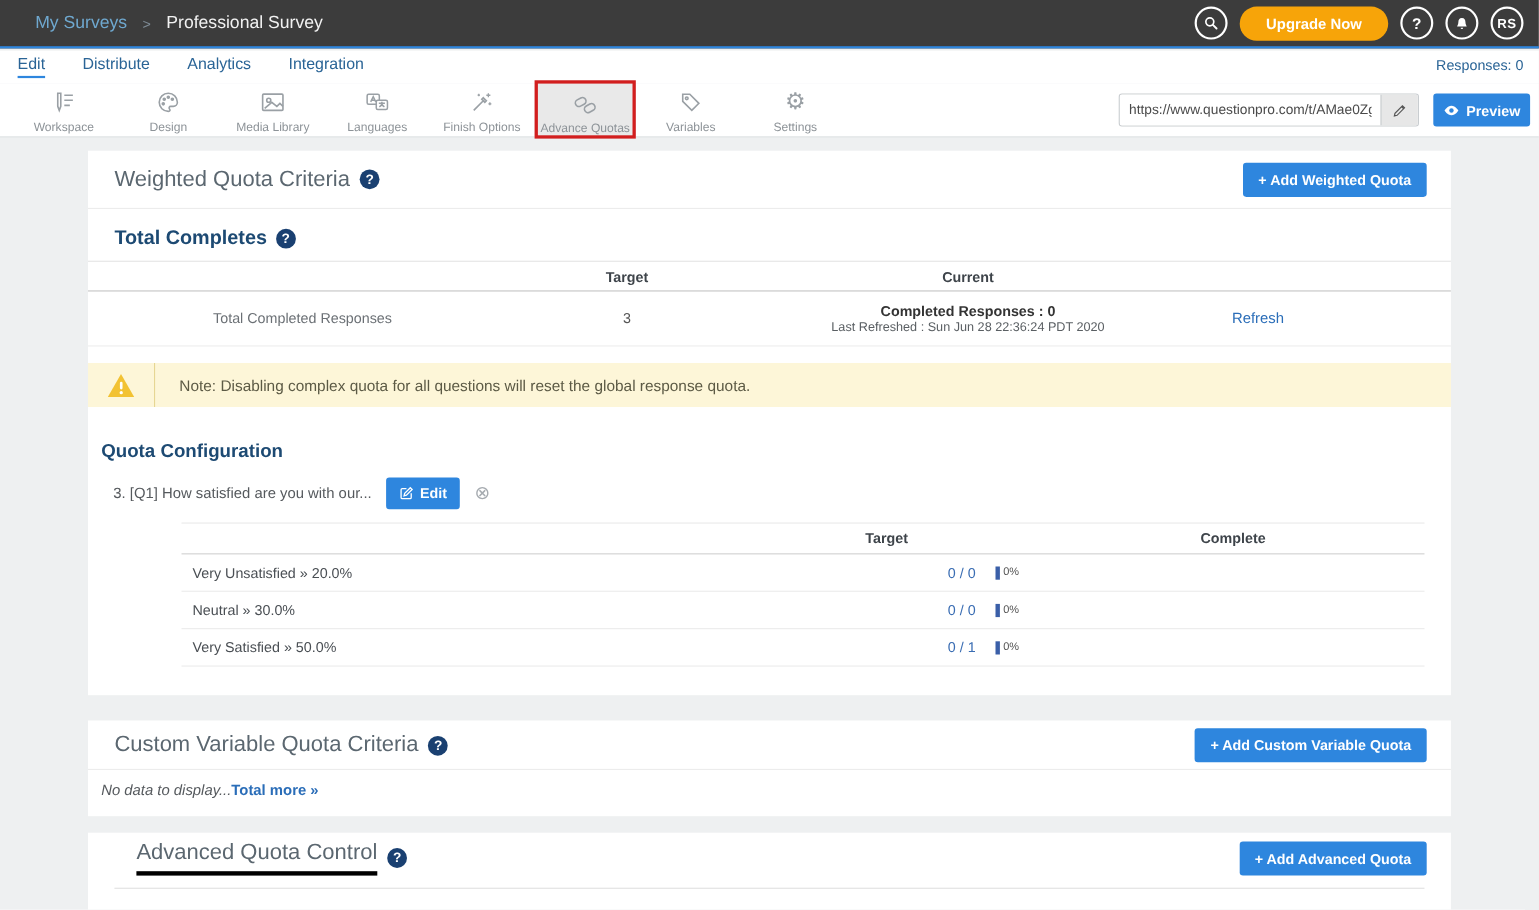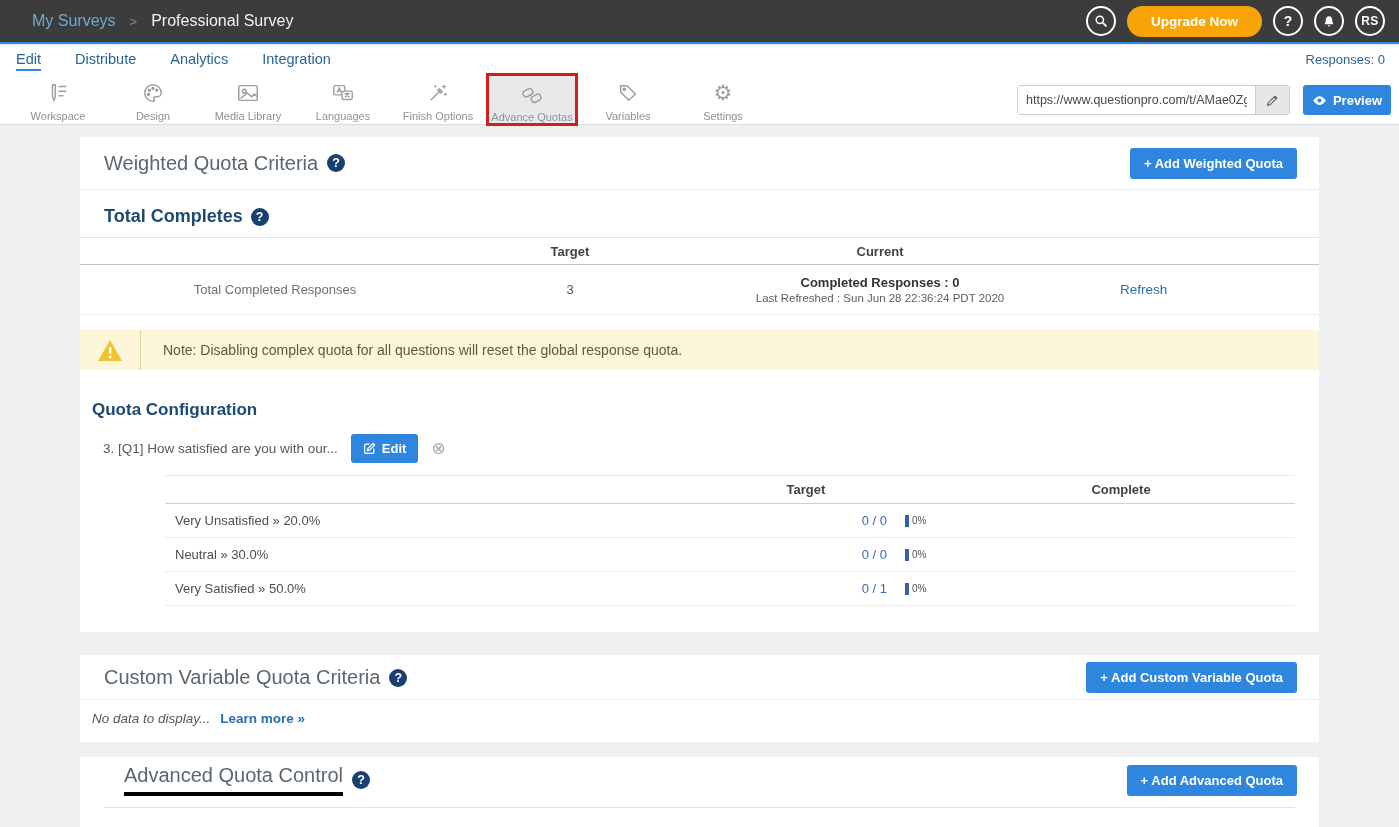--- a/index.html
+++ b/index.html
@@ -150,21 +150,21 @@
   .cfg-head { border-top:1px solid #e9e9e9; border-bottom:1px solid #d0d0d0; height:29px; }
   .cfg-head .cfg-cell { font-size:13px; font-weight:bold; color:#3e444a; text-align:center; }
   .cfg-body { height:34px; border-bottom:1px solid #ececec; }
   .cfg-label { font-size:13px; color:#4a4f54; padding-left:10px; }
   .cfg-target { font-size:13px; color:#3a6db3; text-align:right; }
   .cfg-bar-cell { display:flex; align-items:center; gap:3px; padding-left:18px; }
   .mini-bar { width:4px; height:12px; background:#3a5fa8; display:inline-block; }
   .pct-text { font-size:10px; color:#555; }
 
   
-  .empty-row { display:flex; align-items:center; gap:10px; margin:11px 0 0 12px; }
+  .empty-row { display:flex; align-items:center; gap:0; margin:11px 0 0 12px; }
   .empty-text { font-size:13.5px; color:#55595d; font-style:italic; }
   .learn-more { font-size:13.5px; color:#2a6db8; font-weight:bold; cursor:pointer; }
 
   .card3-divider { border-top:1px solid #e0e0e0; margin:5px 24px 0 24px; }
 </style>
 </head>
 <body>
 
 <div class="topbar">
   <div class="breadcrumb">
@@ -417,21 +417,21 @@
 <div class="card card2">
   <div class="card-header">
     <div class="section-title">
       <span>Custom Variable Quota Criteria</span>
       <span class="help-badge">?</span>
     </div>
     <button class="btn-blue">+ Add Custom Variable Quota</button>
   </div>
   <div class="empty-row">
     <span class="empty-text">No data to display...</span>
-    <span class="learn-more">Learn more »</span>
+    <span class="learn-more">Total more »</span>
   </div>
 </div>
 
 <div class="card card3">
   <div class="card-header" style="border-bottom:none;">
     <div class="section-title">
       <span class="red-underlined">Advanced Quota Control</span>
       <span class="help-badge">?</span>
     </div>
     <button class="btn-blue">+ Add Advanced Quota</button>

